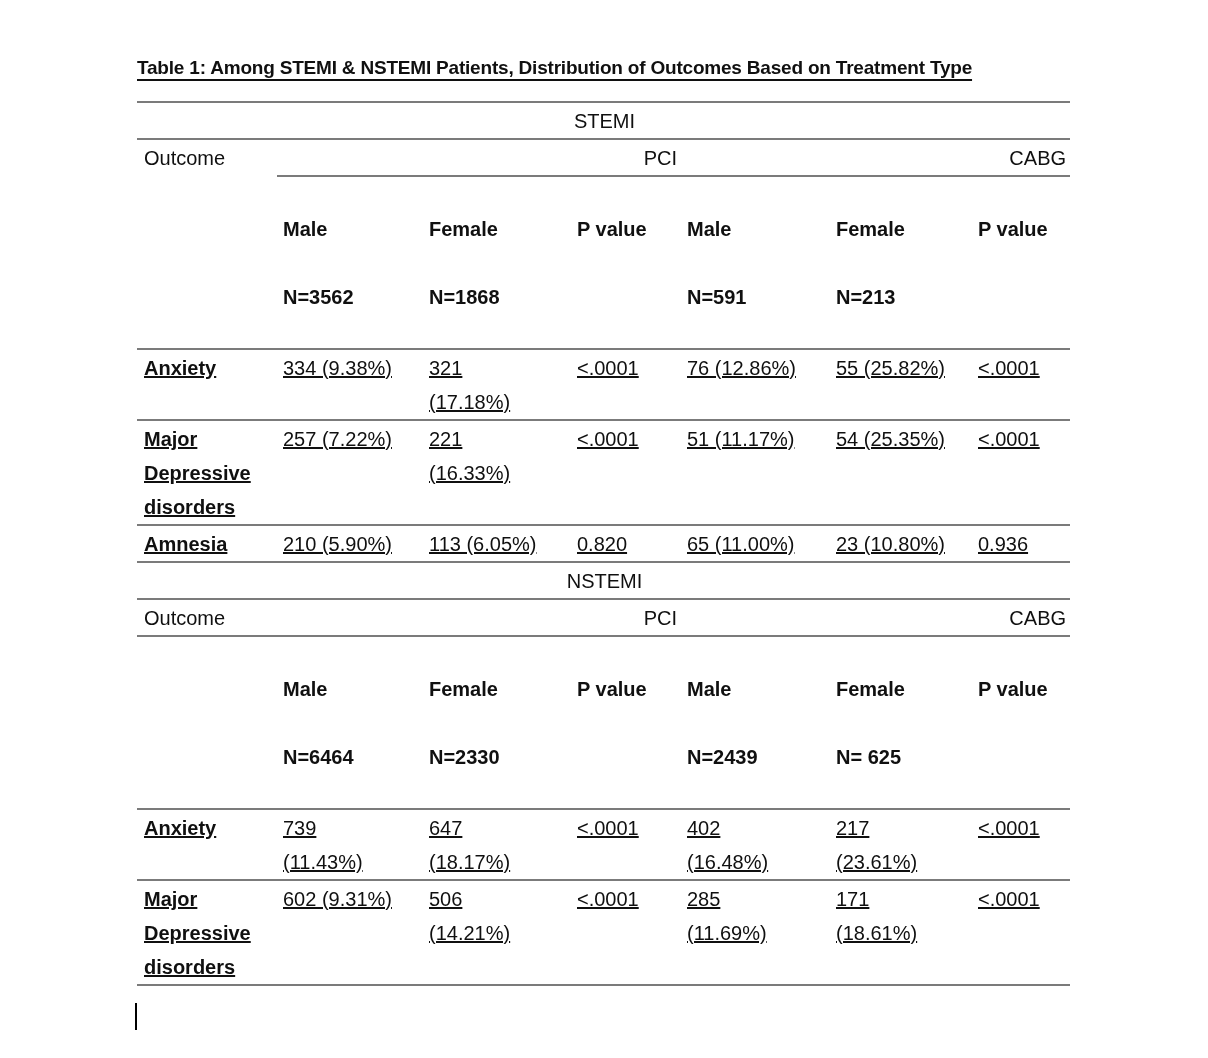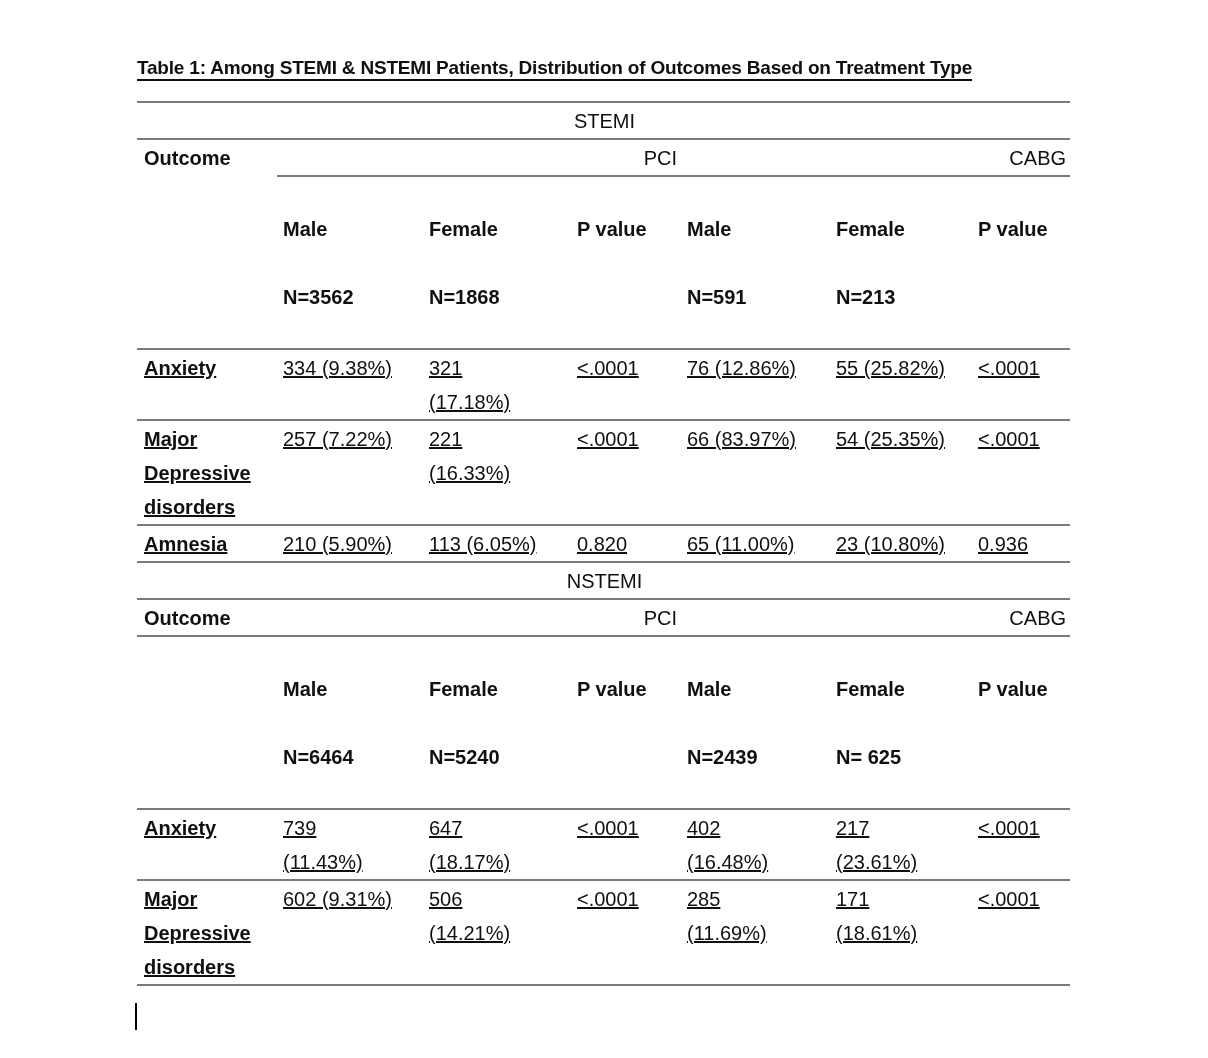--- a/index.html
+++ b/index.html
@@ -20,21 +20,21 @@
     text-decoration:underline;text-decoration-thickness:2px;text-underline-offset:5px;
     line-height:24px;
   }
   table.outcomes{
     border-collapse:collapse;table-layout:fixed;width:933px;margin-top:21px;
     font-size:20px;line-height:34px;
   }
   td{
     vertical-align:top;padding:1px 4px 0 6px;white-space:pre-line;overflow:hidden;
   }
-  td.c-outcome{padding-left:7px;font-weight:bold;}
+  td.c-outcome{padding-left:7px;font-weight:normal;}
   tr.section-row td{
     text-align:center;font-weight:normal;
     border-top:2px solid var(--line);border-bottom:2px solid var(--line);
   }
   tr.group-row td{border-bottom:2px solid var(--line);}
   tr.group-row.partial-rule td.c-outcome{border-bottom:none;}
   td.c-group{text-align:right;font-weight:normal;}
   tr.sub-row td{border-bottom:2px solid var(--line);font-weight:bold;}
   tr.data-row td{border-bottom:2px solid var(--line);text-decoration:underline;}
   tr.data-row td.c-outcome{font-weight:bold;}
@@ -108,21 +108,21 @@
       </tr>
 
       <tr class="data-row">
         <td class="c-outcome">Major
 Depressive
 disorders</td>
         <td>257 (7.22%)</td>
         <td>221
 (16.33%)</td>
         <td>&lt;.0001</td>
-        <td>66 (83.97%)</td>
+        <td>51 (11.17%)</td>
         <td>54 (25.35%)</td>
         <td>&lt;.0001</td>
       </tr>
 
       <tr class="data-row">
         <td class="c-outcome">Amnesia</td>
         <td>210 (5.90%)</td>
         <td>113 (6.05%)</td>
         <td>0.820</td>
         <td>65 (11.00%)</td>
@@ -142,21 +142,21 @@
       </tr>
 
       <tr class="sub-row">
         <td></td>
         <td>
           <div>Male</div>
           <div>N=6464</div>
         </td>
         <td>
           <div>Female</div>
-          <div>N=5240</div>
+          <div>N=2330</div>
         </td>
         <td>
           <div>P value</div>
         </td>
         <td>
           <div>Male</div>
           <div>N=2439</div>
         </td>
         <td>
           <div>Female</div>

